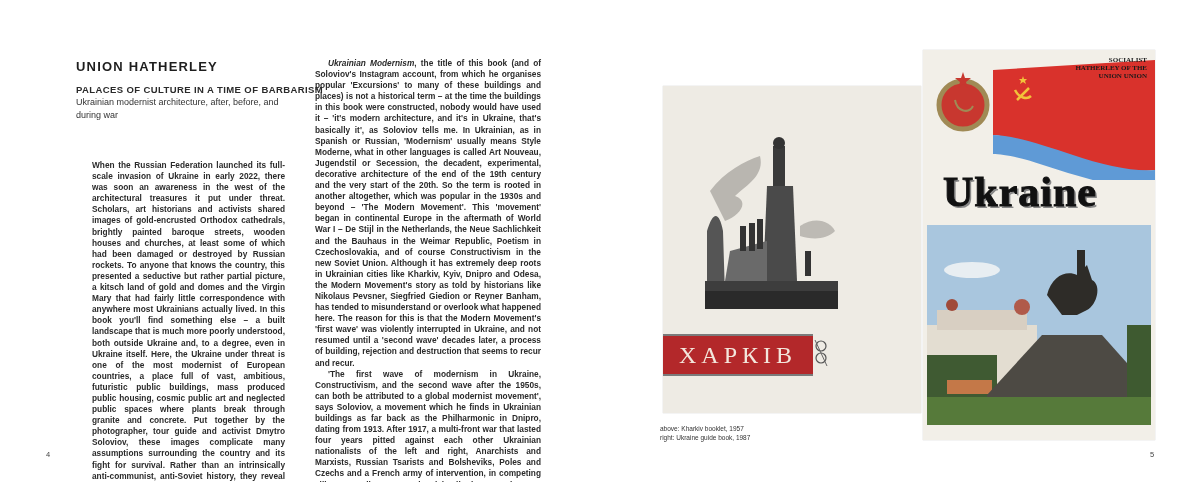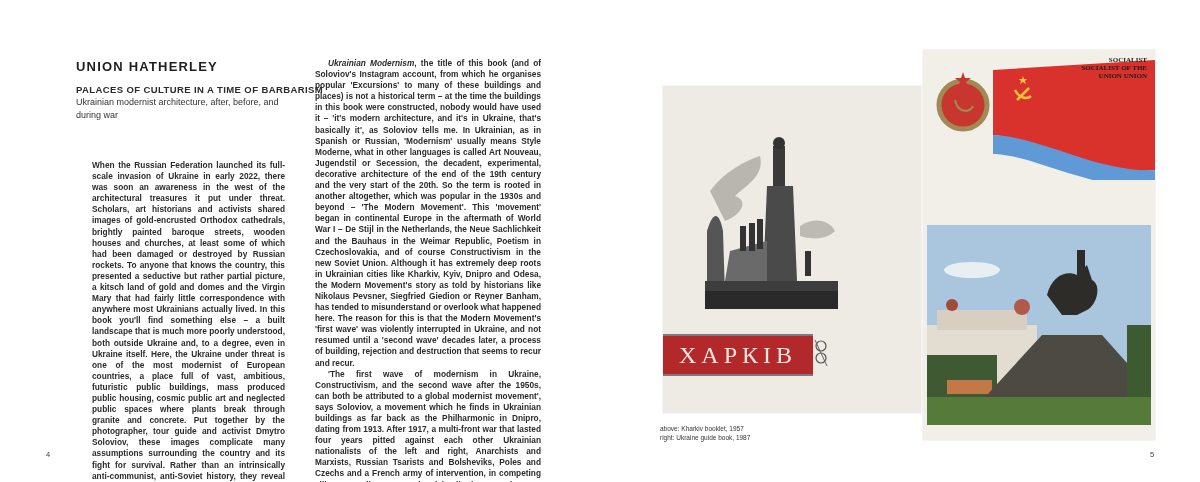--- a/index.html
+++ b/index.html
@@ -89,23 +89,24 @@
     <path d="M70,85 C90,85 120,95 150,105 C180,115 210,122 232,120 L232,140 C200,140 160,128 120,115 C100,108 80,104 70,104 Z" fill="#5f9ad6"></path>
     <circle cx="40" cy="55" r="24" fill="#c8372f" stroke="#a08a55" stroke-width="5"></circle>
     <polygon points="40,22 42,28 48,28 43,32 45,38 40,34 35,38 37,32 32,28 38,28" fill="#c8372f"></polygon>
     <path d="M32,50 C34,62 46,64 50,56" stroke="#a08a55" stroke-width="2" fill="none"></path>
     <path d="M92,40 C96,48 104,50 108,46" stroke="#f2c23a" stroke-width="2.5" fill="none"></path>
     <line x1="94" y1="50" x2="106" y2="38" stroke="#f2c23a" stroke-width="2.5"></line>
     <polygon points="100,26 101,29 104,29 102,31 103,34 100,32 97,34 98,31 96,29 99,29" fill="#f2c23a"></polygon>
   </svg>
   <div class="uk-header">
     <div>SOCIALIST</div>
-    <div>SOCIALIST OF THE</div>
+    <div>HATHERLEY OF THE</div>
     <div>UNION UNION</div>
   </div>
+  <div class="uk-title">Ukraine</div>
   <svg class="uk-photo" viewBox="0 0 224 200">
     <rect x="0" y="0" width="224" height="200" fill="#a9c6de"></rect>
     <ellipse cx="45" cy="45" rx="28" ry="8" fill="#e8eef2"></ellipse>
     <rect x="0" y="100" width="110" height="60" fill="#e3ddd1"></rect>
     <rect x="10" y="85" width="90" height="20" fill="#d8cfc2"></rect>
     <circle cx="95" cy="82" r="8" fill="#b05a4a"></circle>
     <circle cx="25" cy="80" r="6" fill="#a04a3a"></circle>
     <rect x="0" y="130" width="70" height="55" fill="#3f5a32"></rect>
     <rect x="20" y="155" width="45" height="14" fill="#c47848"></rect>
     <polygon points="60,170 115,110 175,110 224,165 224,175 60,175" fill="#4d4a44"></polygon>

